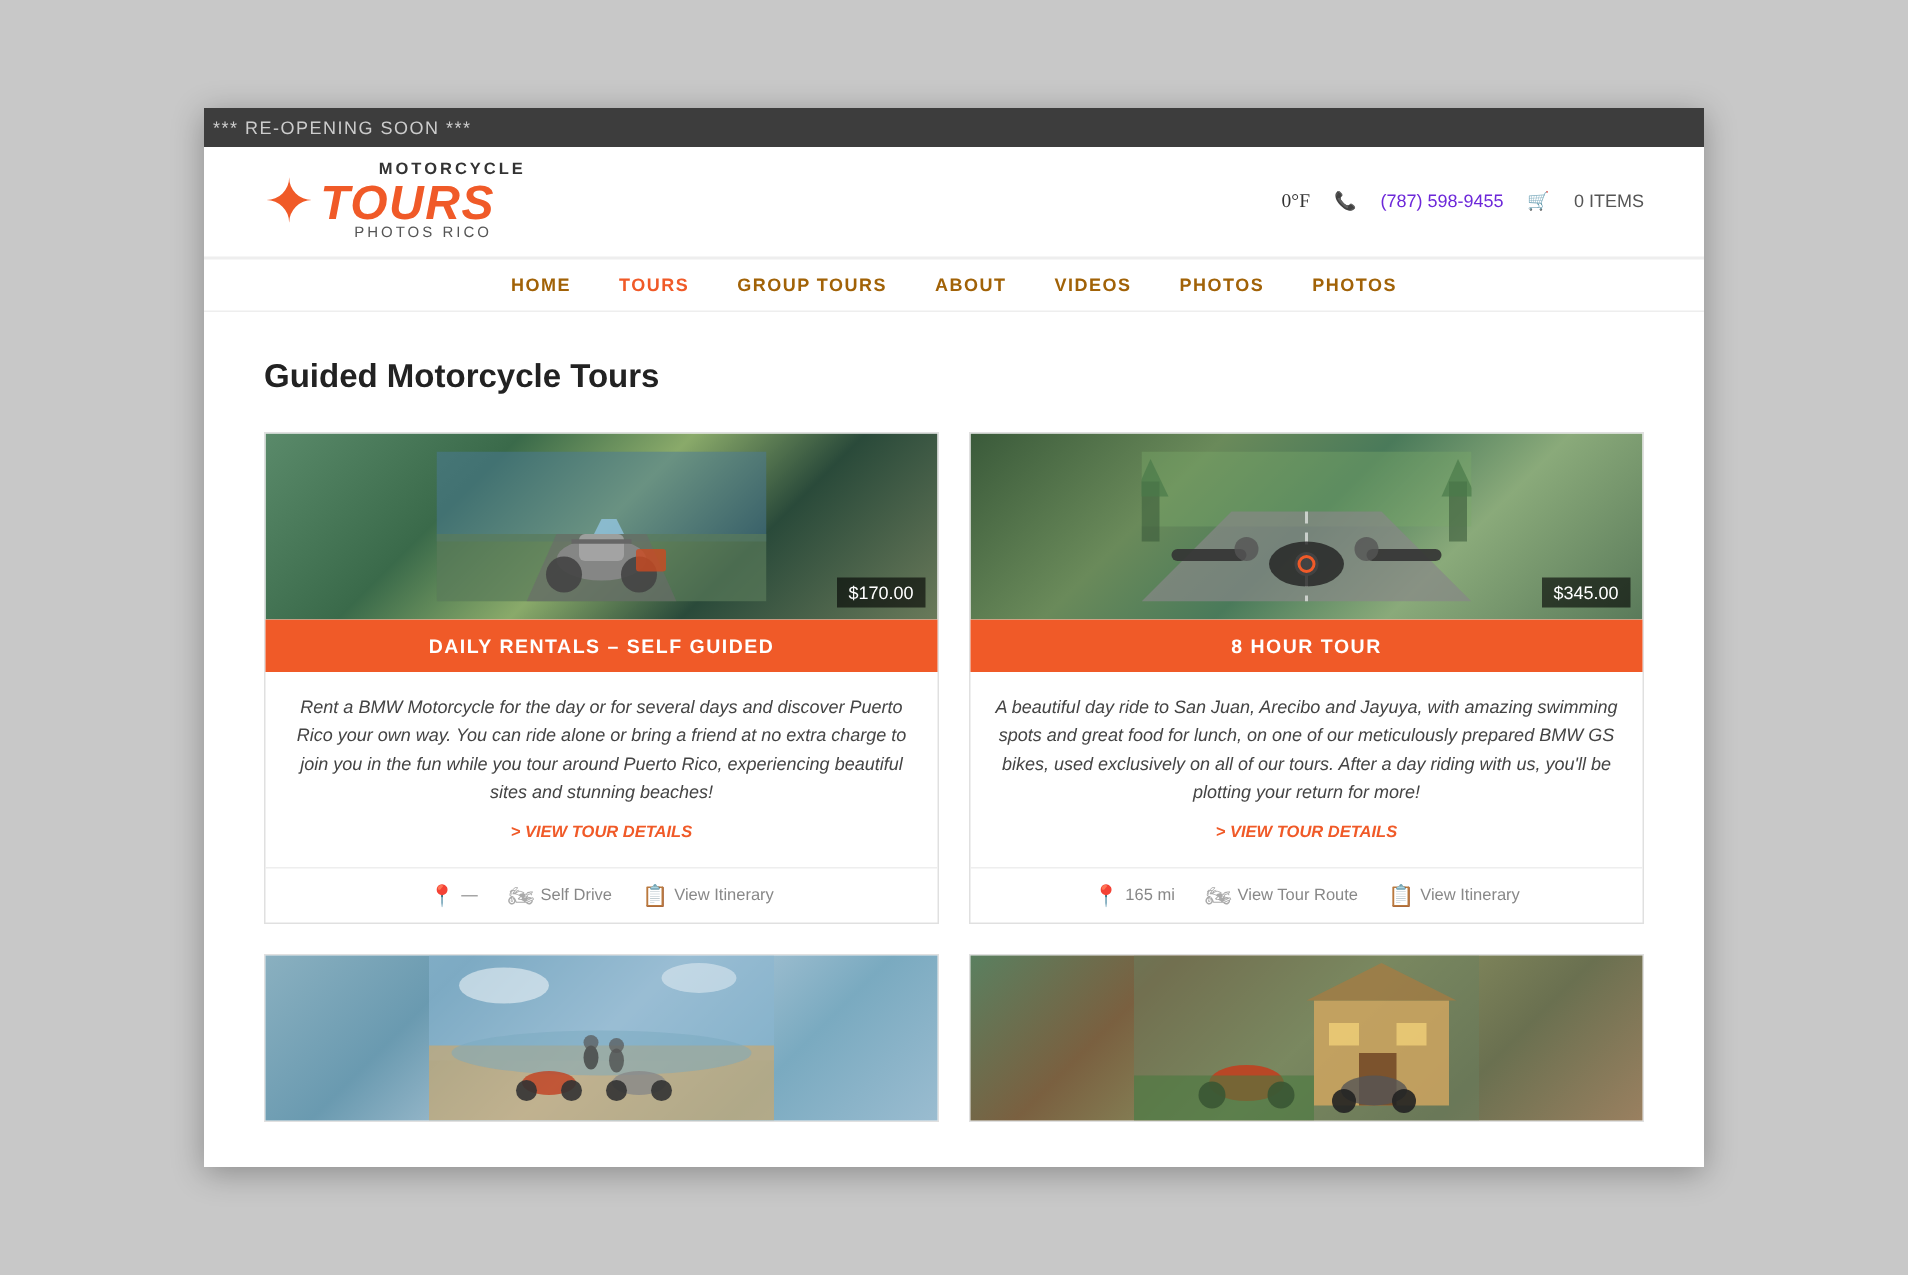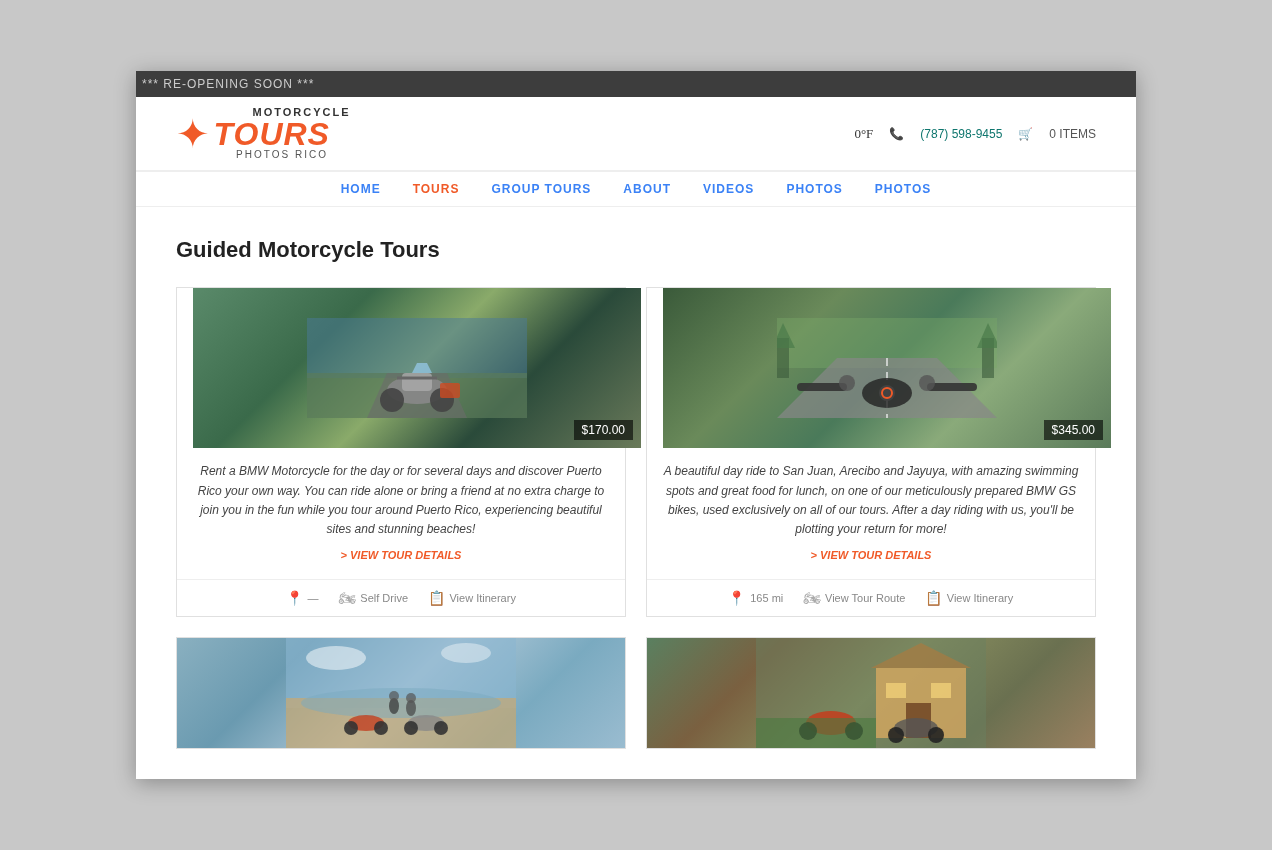--- a/index.html
+++ b/index.html
@@ -67,36 +67,36 @@
       text-align: center;
     }
     .header-right {
       display: flex;
       align-items: center;
       gap: 16px;
       font-size: 12px;
       color: #555;
     }
     .header-right .temp { font-size: 13px; color: #333; font-family: Liberation Serif, serif; }
-    .header-right .phone { color: #0f766e; }
+    .header-right .phone { color: #6d28d9; }
     .header-right .cart { color: #555; }
     nav {
       display: flex;
       justify-content: center;
       gap: 32px;
       padding: 10px 0;
       border-top: 1px solid #eee;
       border-bottom: 1px solid #eee;
     }
     nav a {
       text-decoration: none;
       font-size: 12px;
       font-weight: bold;
       letter-spacing: 1px;
-      color: #3b82f6;
+      color: #a16207;
     }
     nav a.active { color: #f05a28; }
     .main-content {
       padding: 30px 40px;
     }
     .page-title {
       font-size: 22px;
       font-weight: bold;
       margin-bottom: 24px;
       color: #222;
@@ -105,23 +105,22 @@
       display: grid;
       grid-template-columns: 1fr 1fr;
       gap: 20px;
     }
     .tour-card {
       border: 1px solid #e0e0e0;
     }
     .tour-image-wrap {
       position: relative;
       width: 100%;
-      height: 160px;
+      height: 124px;
       overflow: hidden;
-      margin-left: 16px;
     }
     .tour-image-placeholder {
       width: 100%;
       height: 100%;
       display: flex;
       align-items: center;
       justify-content: center;
     }
     .tour-image-placeholder.img1 {
       background: linear-gradient(135deg, #5a8a6a 0%, #3a6a4a 30%, #8aaa6a 50%, #2a4a3a 70%, #6a7a5a 100%);
@@ -260,20 +259,21 @@
 
               <polygon points="105,55 125,55 120,45 110,45" fill="#99ccee" opacity="0.7"></polygon>
 
               <line x1="90" y1="60" x2="130" y2="60" stroke="#666" stroke-width="3"></line>
 
               <rect x="133" y="65" width="20" height="15" rx="2" fill="#cc4a20" opacity="0.8"></rect>
             </svg>
           </div>
           <span class="price-badge">$170.00</span>
         </div>
+        <div class="tour-title-bar">DAILY RENTALS – SELF GUIDED</div>
         <div class="tour-body">
           <p>Rent a BMW Motorcycle for the day or for several days and discover Puerto Rico your own way. You can ride alone or bring a friend at no extra charge to join you in the fun while you tour around Puerto Rico, experiencing beautiful sites and stunning beaches!</p>
           <a class="view-details-link">&gt; VIEW TOUR DETAILS</a>
         </div>
         <div class="tour-footer">
           <div class="footer-item">
             <span class="footer-icon">📍</span>
             <span>—</span>
           </div>
           <div class="footer-item">
@@ -308,20 +308,21 @@
               <circle cx="110" cy="75" r="5" fill="none" stroke="#f05a28" stroke-width="2"></circle>
 
               <rect x="0" y="20" width="12" height="40" fill="#3a5a3a" opacity="0.6"></rect>
               <polygon points="-5,30 18,30 6,5" fill="#4a7a4a" opacity="0.7"></polygon>
               <rect x="205" y="20" width="12" height="40" fill="#3a5a3a" opacity="0.6"></rect>
               <polygon points="200,30 223,30 211,5" fill="#4a7a4a" opacity="0.7"></polygon>
             </svg>
           </div>
           <span class="price-badge">$345.00</span>
         </div>
+        <div class="tour-title-bar">8 HOUR TOUR</div>
         <div class="tour-body">
           <p>A beautiful day ride to San Juan, Arecibo and Jayuya, with amazing swimming spots and great food for lunch, on one of our meticulously prepared BMW GS bikes, used exclusively on all of our tours. After a day riding with us, you'll be plotting your return for more!</p>
           <a class="view-details-link">&gt; VIEW TOUR DETAILS</a>
         </div>
         <div class="tour-footer">
           <div class="footer-item">
             <span class="footer-icon">📍</span>
             <span>165 mi</span>
           </div>
           <div class="footer-item">

